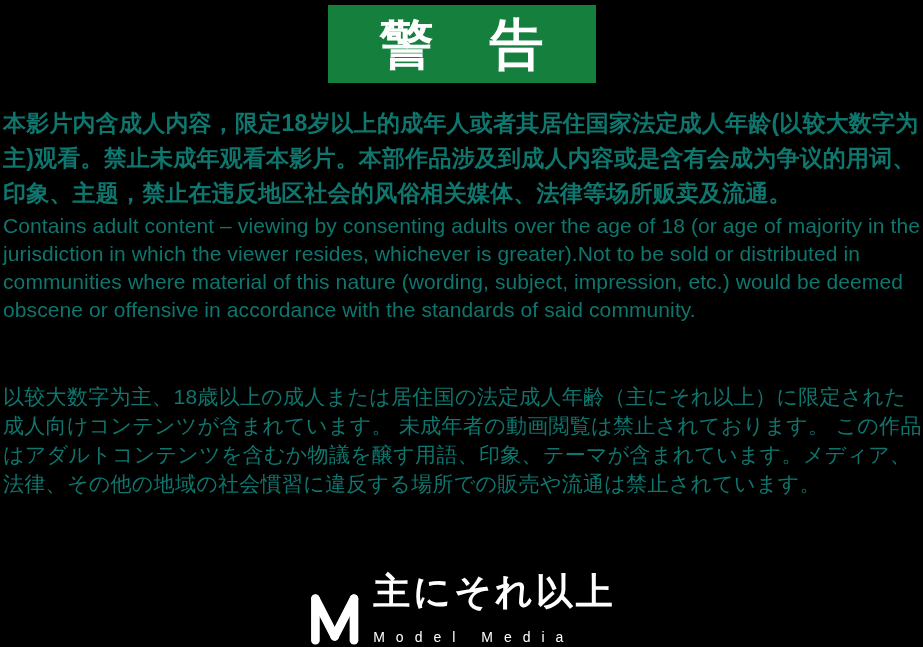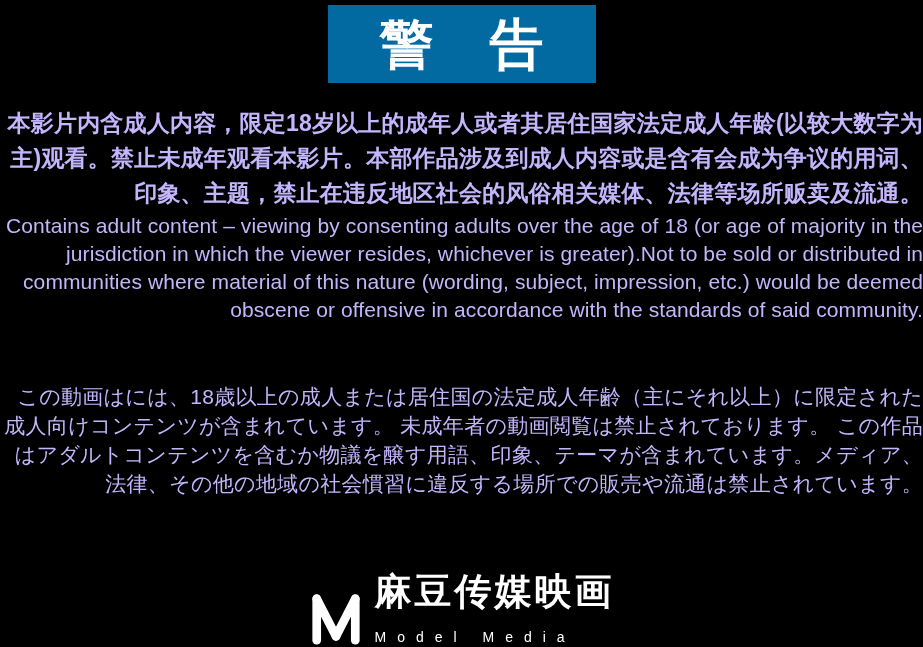--- a/index.html
+++ b/index.html
@@ -35,22 +35,22 @@
     letter-spacing: 0.38em;
     margin-right: -0.38em; 
     line-height: 1;
     white-space: nowrap;
   }
   
   .para {
     position: absolute;
     left: 3px;
     right: 0;
-    color: #c4b5fd;
-    text-align: right;
+    color: #0f766e;
+    text-align: left;
   }
   .para-cn {
     top: 106px;
     font-size: 23px;
     font-weight: bold;
     line-height: 35px;
     word-break: break-all;
     letter-spacing: 0.2px;
   }
   .para-en {
@@ -104,38 +104,38 @@
     letter-spacing: 11px;
     margin-top: 19px;
     white-space: nowrap;
   }
 </style>
 </head>
 <body>
 
 <div class="stage">
 
-  <div class="banner" style="background: #0369a1;">
+  <div class="banner" style="background: #15803d;">
     <span class="banner-text" style="color: rgb(255, 255, 255);">警 告</span>
   </div>
 
   <div class="para para-cn">本影片内含成人内容，限定18岁以上的成年人或者其居住国家法定成人年龄(以较大数字为主)观看。禁止未成年观看本影片。本部作品涉及到成人内容或是含有会成为争议的用词、印象、主题，禁止在违反地区社会的风俗相关媒体、法律等场所贩卖及流通。</div>
 
   <div class="para para-en">Contains adult content – viewing by consenting adults over the age of 18 (or age of majority in the jurisdiction in which the viewer resides, whichever is greater).Not to be sold or distributed in communities where material of this nature (wording, subject, impression, etc.) would be deemed obscene or offensive in accordance with the standards of said community.</div>
 
-  <div class="para para-jp">この動画はには、18歳以上の成人または居住国の法定成人年齢（主にそれ以上）に限定された成人向けコンテンツが含まれています。 未成年者の動画閲覧は禁止されております。 この作品はアダルトコンテンツを含むか物議を醸す用語、印象、テーマが含まれています。メディア、法律、その他の地域の社会慣習に違反する場所での販売や流通は禁止されています。</div>
+  <div class="para para-jp">以较大数字为主、18歳以上の成人または居住国の法定成人年齢（主にそれ以上）に限定された成人向けコンテンツが含まれています。 未成年者の動画閲覧は禁止されております。 この作品はアダルトコンテンツを含むか物議を醸す用語、印象、テーマが含まれています。メディア、法律、その他の地域の社会慣習に違反する場所での販売や流通は禁止されています。</div>
 
   <div class="logo-row">
     <svg class="logo-mark" viewBox="0 0 56 56" xmlns="http://www.w3.org/2000/svg">
       <g stroke="#FFFFFF" stroke-width="9" stroke-linecap="round" stroke-linejoin="round" fill="none">
         <path d="M8,51 L8,8"></path>
         <path d="M8,8 L28,47"></path>
         <path d="M48,8 L28,47"></path>
         <path d="M48,8 L48,51"></path>
       </g>
     </svg>
     <div class="logo-textcol">
-      <div class="logo-cn">麻豆传媒映画</div>
+      <div class="logo-cn">主にそれ以上</div>
       <div class="logo-en">Model Media</div>
     </div>
   </div>
 
 </div>
 
 </body></html>

